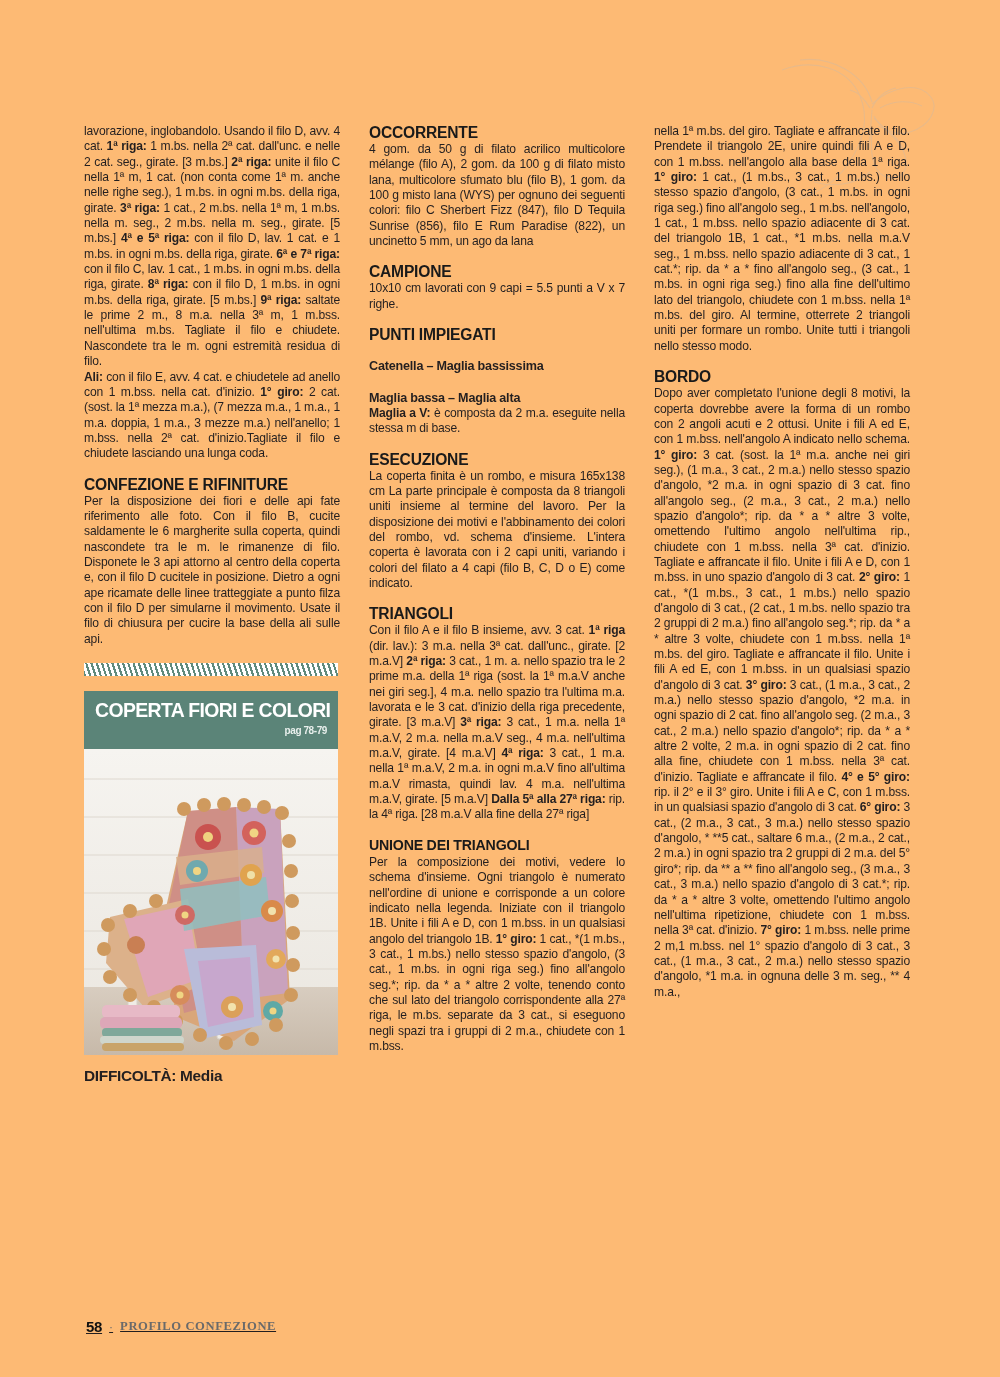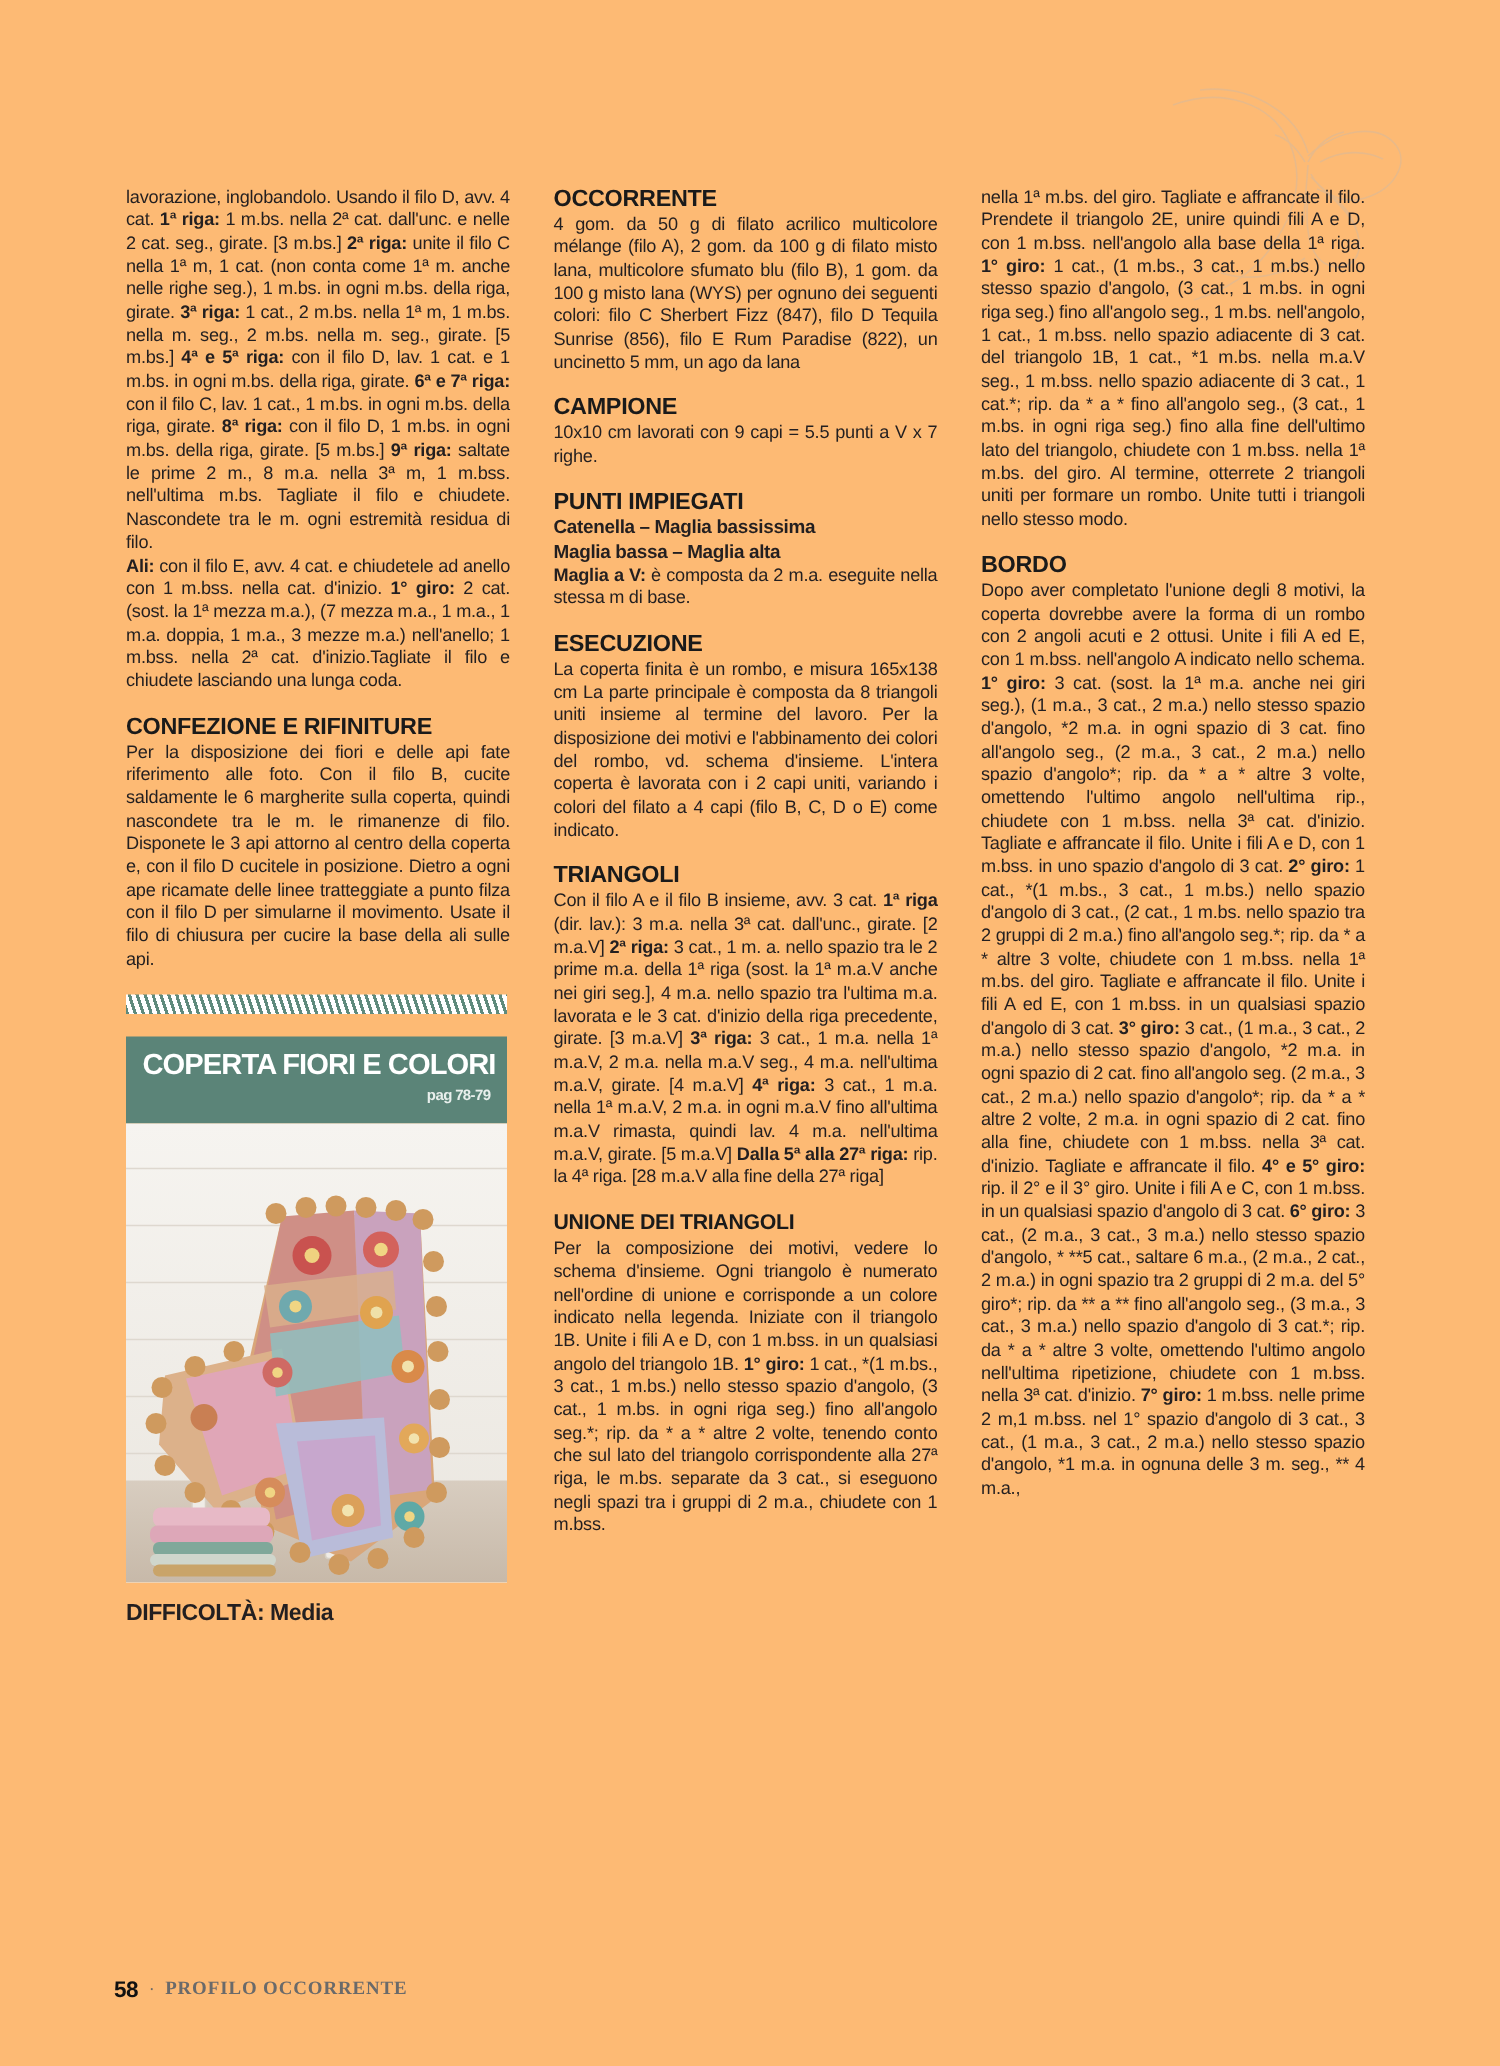--- a/index.html
+++ b/index.html
@@ -49,21 +49,21 @@
     line-height:17px;
     font-weight:bold;
     letter-spacing:-0.2px;
     margin:14px 0 1px 0;
     text-transform:uppercase;
     color:#1a1a1a;
   }
   h2.sec.first{margin-top:0;}
   h2.sec.tight{font-size:14.2px;}
   b,strong{font-weight:bold;}
-  .stitch-list{font-weight:bold;font-size:12.6px;line-height:15.4px;letter-spacing:-0.2px;margin-top:1px;}
+  .stitch-list{font-weight:bold;font-size:12.6px;line-height:15.4px;letter-spacing:-0.2px;margin-top:16px;}
 
   
   .hatch{
     margin-top:16px;
     width:254px;height:13px;
     background:repeating-linear-gradient(
        72deg,
        #5f8a7c 0px,#5f8a7c 2.1px,
        #ffffff 2.1px,#ffffff 5.0px);
   }
@@ -103,22 +103,22 @@
     margin-top:13px;
     font-size:15.4px;
     letter-spacing:-0.3px;
     font-weight:bold;
   }
   .difficolta .lab{font-weight:bold;}
   .difficolta .val{font-weight:bold;}
 
   .footer{
     position:absolute;
-    left:76px;bottom:42px;
-    display:flex;gap:7px;
+    left:86px;bottom:42px;
+    display:flex;align-items:center;gap:7px;text-decoration:underline;
   }
   .footer .num{
     font-size:15px;font-weight:bold;color:#111;letter-spacing:-0.3px;
   }
   .footer .dot{font-size:12px;color:#6a6a6a;}
   .footer .mag{
     font-family:"Liberation Serif", serif;
     font-size:12.6px;font-weight:bold;letter-spacing:.6px;color:#6a6a6a;
   }
 </style>
@@ -295,16 +295,16 @@
 
       <h2 class="sec">BORDO</h2>
       <p>Dopo aver completato l'unione degli 8 motivi, la coperta dovrebbe avere la forma di un rombo con 2 angoli acuti e 2 ottusi. Unite i fili A ed E, con 1 m.bss. nell'angolo A indicato nello schema. <b>1° giro:</b> 3 cat. (sost. la 1ª m.a. anche nei giri seg.), (1 m.a., 3 cat., 2 m.a.) nello stesso spazio d'angolo, *2 m.a. in ogni spazio di 3 cat. fino all'angolo seg., (2 m.a., 3 cat., 2 m.a.) nello spazio d'angolo*; rip. da * a * altre 3 volte, omettendo l'ultimo angolo nell'ultima rip., chiudete con 1 m.bss. nella 3ª cat. d'inizio. Tagliate e affrancate il filo. Unite i fili A e D, con 1 m.bss. in uno spazio d'angolo di 3 cat. <b>2° giro:</b> 1 cat., *(1 m.bs., 3 cat., 1 m.bs.) nello spazio d'angolo di 3 cat., (2 cat., 1 m.bs. nello spazio tra 2 gruppi di 2 m.a.) fino all'angolo seg.*; rip. da * a * altre 3 volte, chiudete con 1 m.bss. nella 1ª m.bs. del giro. Tagliate e affrancate il filo. Unite i fili A ed E, con 1 m.bss. in un qualsiasi spazio d'angolo di 3 cat. <b>3° giro:</b> 3 cat., (1 m.a., 3 cat., 2 m.a.) nello stesso spazio d'angolo, *2 m.a. in ogni spazio di 2 cat. fino all'angolo seg. (2 m.a., 3 cat., 2 m.a.) nello spazio d'angolo*; rip. da * a * altre 2 volte, 2 m.a. in ogni spazio di 2 cat. fino alla fine, chiudete con 1 m.bss. nella 3ª cat. d'inizio. Tagliate e affrancate il filo. <b>4° e 5° giro:</b> rip. il 2° e il 3° giro. Unite i fili A e C, con 1 m.bss. in un qualsiasi spazio d'angolo di 3 cat. <b>6° giro:</b> 3 cat., (2 m.a., 3 cat., 3 m.a.) nello stesso spazio d'angolo, * **5 cat., saltare 6 m.a., (2 m.a., 2 cat., 2 m.a.) in ogni spazio tra 2 gruppi di 2 m.a. del 5° giro*; rip. da ** a ** fino all'angolo seg., (3 m.a., 3 cat., 3 m.a.) nello spazio d'angolo di 3 cat.*; rip. da * a * altre 3 volte, omettendo l'ultimo angolo nell'ultima ripetizione, chiudete con 1 m.bss. nella 3ª cat. d'inizio. <b>7° giro:</b> 1 m.bss. nelle prime 2 m,1 m.bss. nel 1° spazio d'angolo di 3 cat., 3 cat., (1 m.a., 3 cat., 2 m.a.) nello stesso spazio d'angolo, *1 m.a. in ognuna delle 3 m. seg., ** 4 m.a.,</p>
     </div>
 
   </div>
 
   <div class="footer">
     <span class="num">58</span>
     <span class="dot">·</span>
-    <span class="mag">PROFILO OCCORRENTE</span>
+    <span class="mag">PROFILO CONFEZIONE</span>
   </div>
 
 </div>
 
 </body></html>

